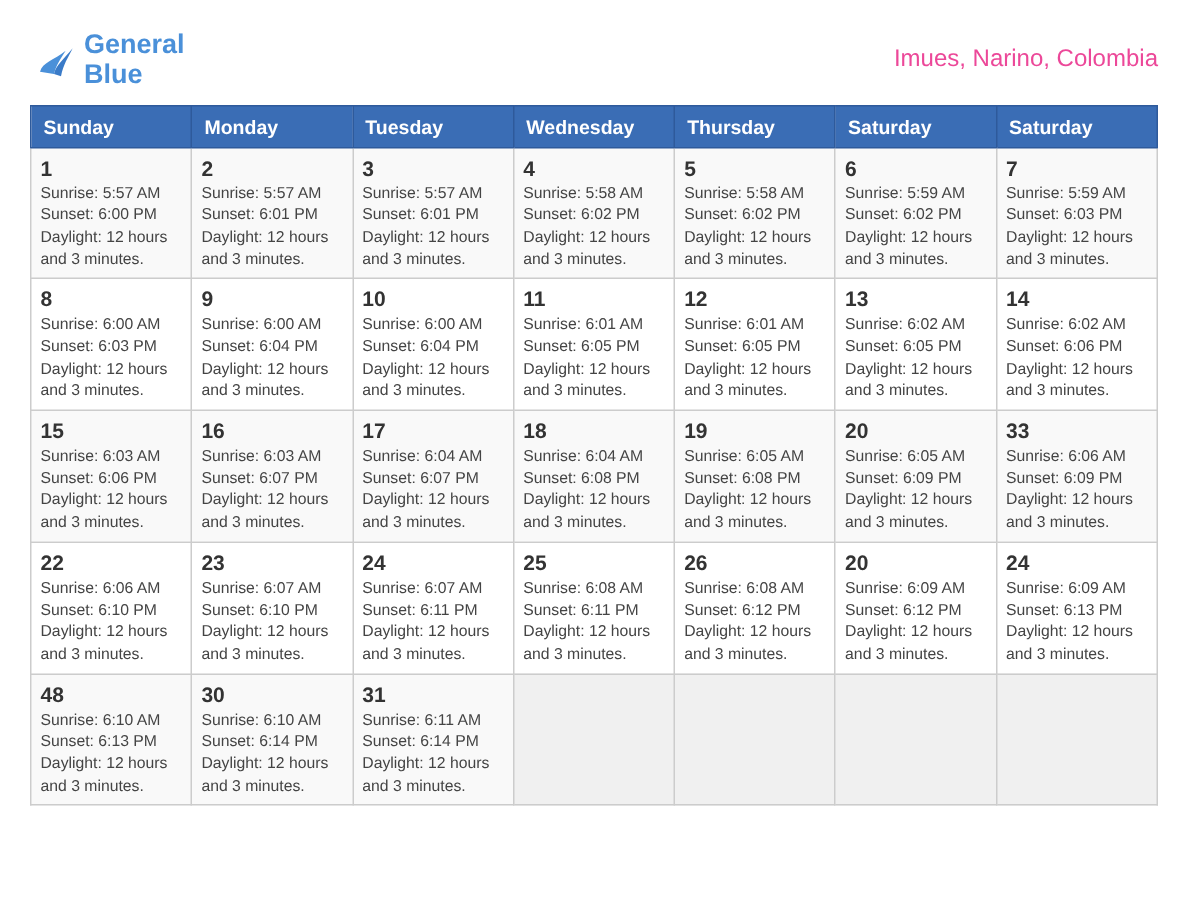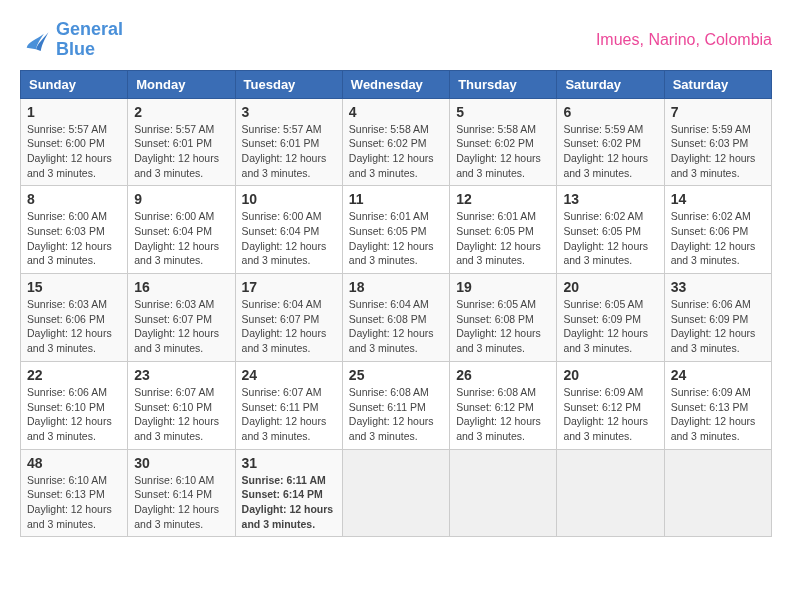--- a/index.html
+++ b/index.html
@@ -303,21 +303,21 @@
 Daylight: 12 hours and 3 minutes.</div>
         </td>
         <td>
           <span class="day-number">30</span>
           <div class="day-info" style="white-space: pre-line;">Sunrise: 6:10 AM
 Sunset: 6:14 PM
 Daylight: 12 hours and 3 minutes.</div>
         </td>
         <td>
           <span class="day-number">31</span>
-          <div class="day-info" style="white-space: pre-line; font-weight: bold;">Sunrise: 6:11 AM
+          <div class="day-info" style="white-space: pre-line;">Sunrise: 6:11 AM
 Sunset: 6:14 PM
 Daylight: 12 hours and 3 minutes.</div>
         </td>
         <td class="empty"></td>
         <td class="empty"></td>
         <td class="empty"></td>
         <td class="empty"></td>
       </tr>
     </tbody>
 </table>

